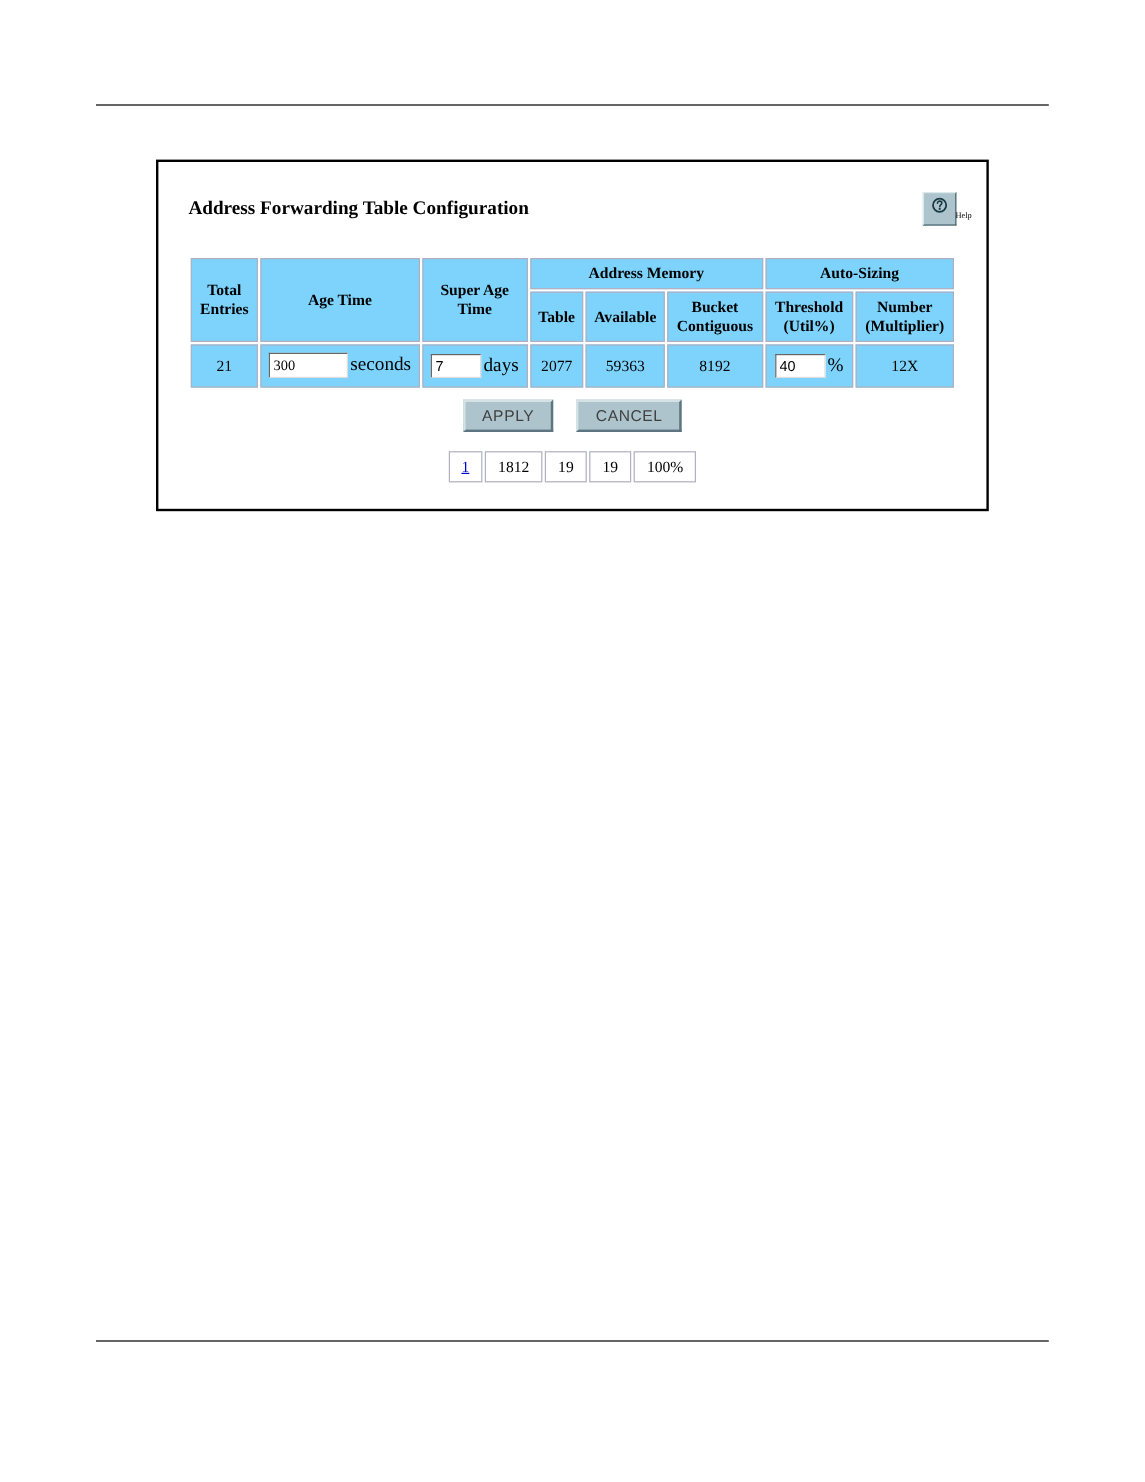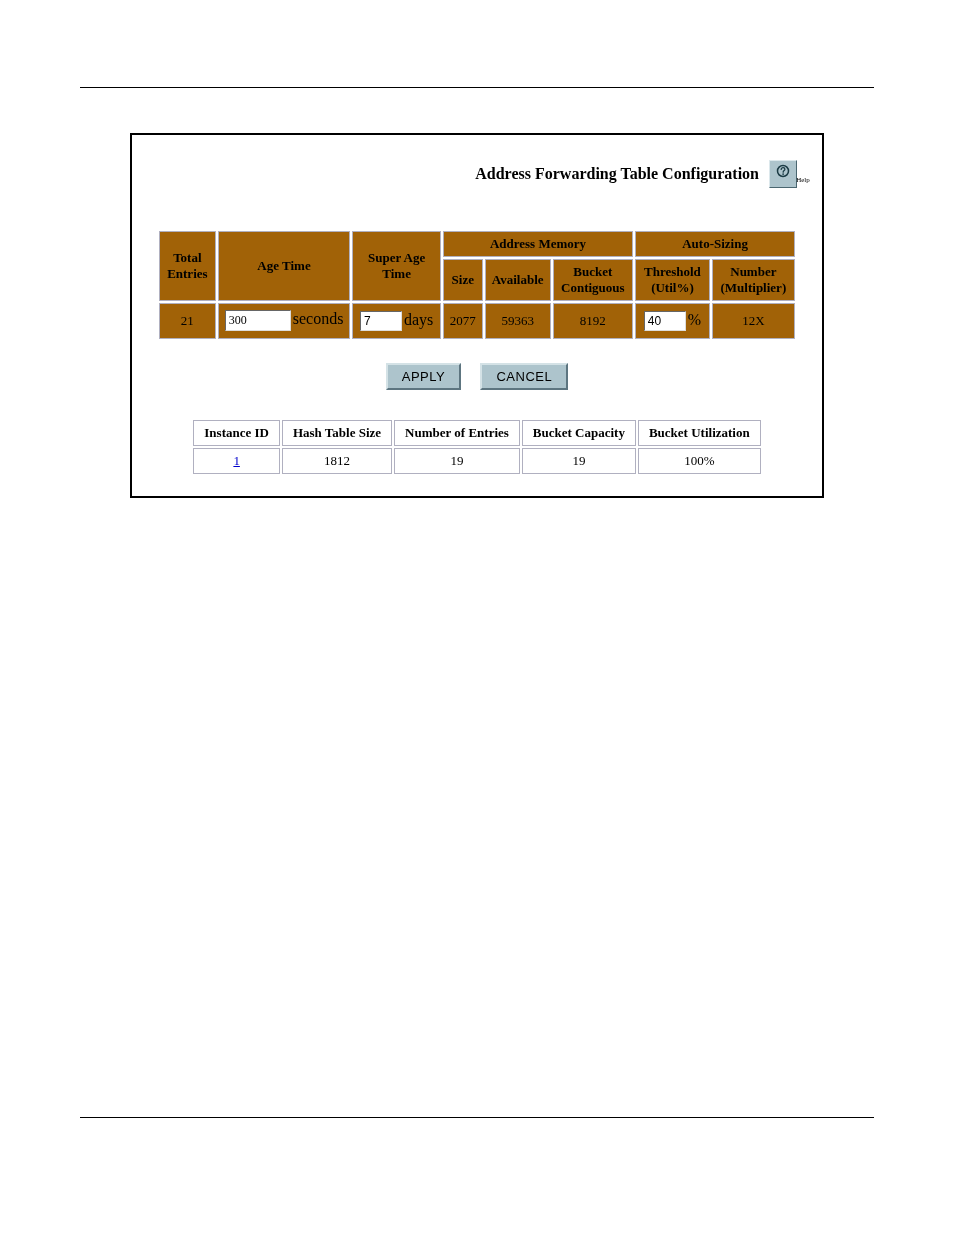--- a/index.html
+++ b/index.html
@@ -22,22 +22,22 @@
     }
     .app-frame {
       border: 2px solid #000;
       margin: 45px 50px 0 50px;
       background: #fff;
       padding: 25px 25px 20px 25px;
     }
     .title-row {
       display: flex;
       align-items: center;
-      justify-content: flex-end;
-      margin-bottom: 41px;
+      justify-content: space-between;
+      margin-bottom: 25px;
       gap: 10px;
     }
     .page-title {
       font-weight: bold;
       font-size: 16px;
     }
     .help-btn {
       display: inline-flex;
       flex-direction: column;
       align-items: center;
@@ -56,21 +56,21 @@
     .help-btn .hb-text { font-size: 7px; margin-top: -1px; padding-left: 40px; }
 
     table.cfg {
       border-collapse: separate;
       border-spacing: 2px;
       margin: 0 auto;
       width: 100%;
     }
     table.cfg th, table.cfg td {
       border: 1px solid #b0b0c0;
-      background: #a16207;
+      background: #7dd3fc;
       padding: 4px 6px;
       text-align: center;
       font-family: "Times New Roman", Times, serif;
       font-size: 13px;
       vertical-align: middle;
     }
     table.cfg th {
       font-weight: bold;
     }
     .grp-head { padding: 4px 2px; }
@@ -90,29 +90,29 @@
     .cell-inline { display: inline-flex; align-items: baseline; gap: 2px; }
 
     .actions {
       text-align: center;
       margin: 8px 0 14px 0;
     }
     .btn {
       display: inline-block;
       font-family: Arial, sans-serif;
       font-size: 13px;
-      color: #000000;
+      color: #404040;
       padding: 4px 14px;
       background: #adc4cc;
       border-top: 2px solid #d4e2e6;
       border-left: 2px solid #d4e2e6;
       border-right: 2px solid #5d7580;
       border-bottom: 2px solid #5d7580;
       cursor: pointer;
-      margin: 14px 8px;
+      margin: 0 8px;
       letter-spacing: 0.5px;
     }
 
     table.inst {
       border-collapse: separate;
       border-spacing: 2px;
       margin: 0 auto;
     }
     table.inst th, table.inst td {
       border: 1px solid #b0b0c0;
@@ -155,21 +155,21 @@
     <table class="cfg">
       <tbody>
           <tr>
         <th rowspan="2">Total Entries</th>
         <th rowspan="2">Age Time</th>
         <th rowspan="2">Super Age Time</th>
         <th colspan="3" class="grp-head">Address Memory</th>
         <th colspan="2" class="grp-head">Auto-Sizing</th>
       </tr>
       <tr>
-        <th>Size</th>
+        <th>Table</th>
         <th>Available</th>
         <th>Bucket Contiguous</th>
         <th>Threshold (Util%)</th>
         <th>Number (Multiplier)</th>
       </tr>
       <tr class="data-row">
         <td>21</td>
         <td>
           <span class="cell-inline">
             <input class="txt" style="width: 58px; font-family: Liberation Serif, serif;" value="300">
@@ -196,27 +196,20 @@
     </tbody>
       </table>
 
     <div class="actions">
       <span class="btn" role="button">APPLY</span>
       <span class="btn" role="button">CANCEL</span>
     </div>
 
     <table class="inst">
       <tbody>
-          <tr>
-        <th>Instance ID</th>
-        <th>Hash Table Size</th>
-        <th>Number of Entries</th>
-        <th>Bucket Capacity</th>
-        <th>Bucket Utilization</th>
-      </tr>
       <tr>
         <td><a class="link">1</a></td>
         <td>1812</td>
         <td>19</td>
         <td>19</td>
         <td>100%</td>
       </tr>
     </tbody>
       </table>
 

